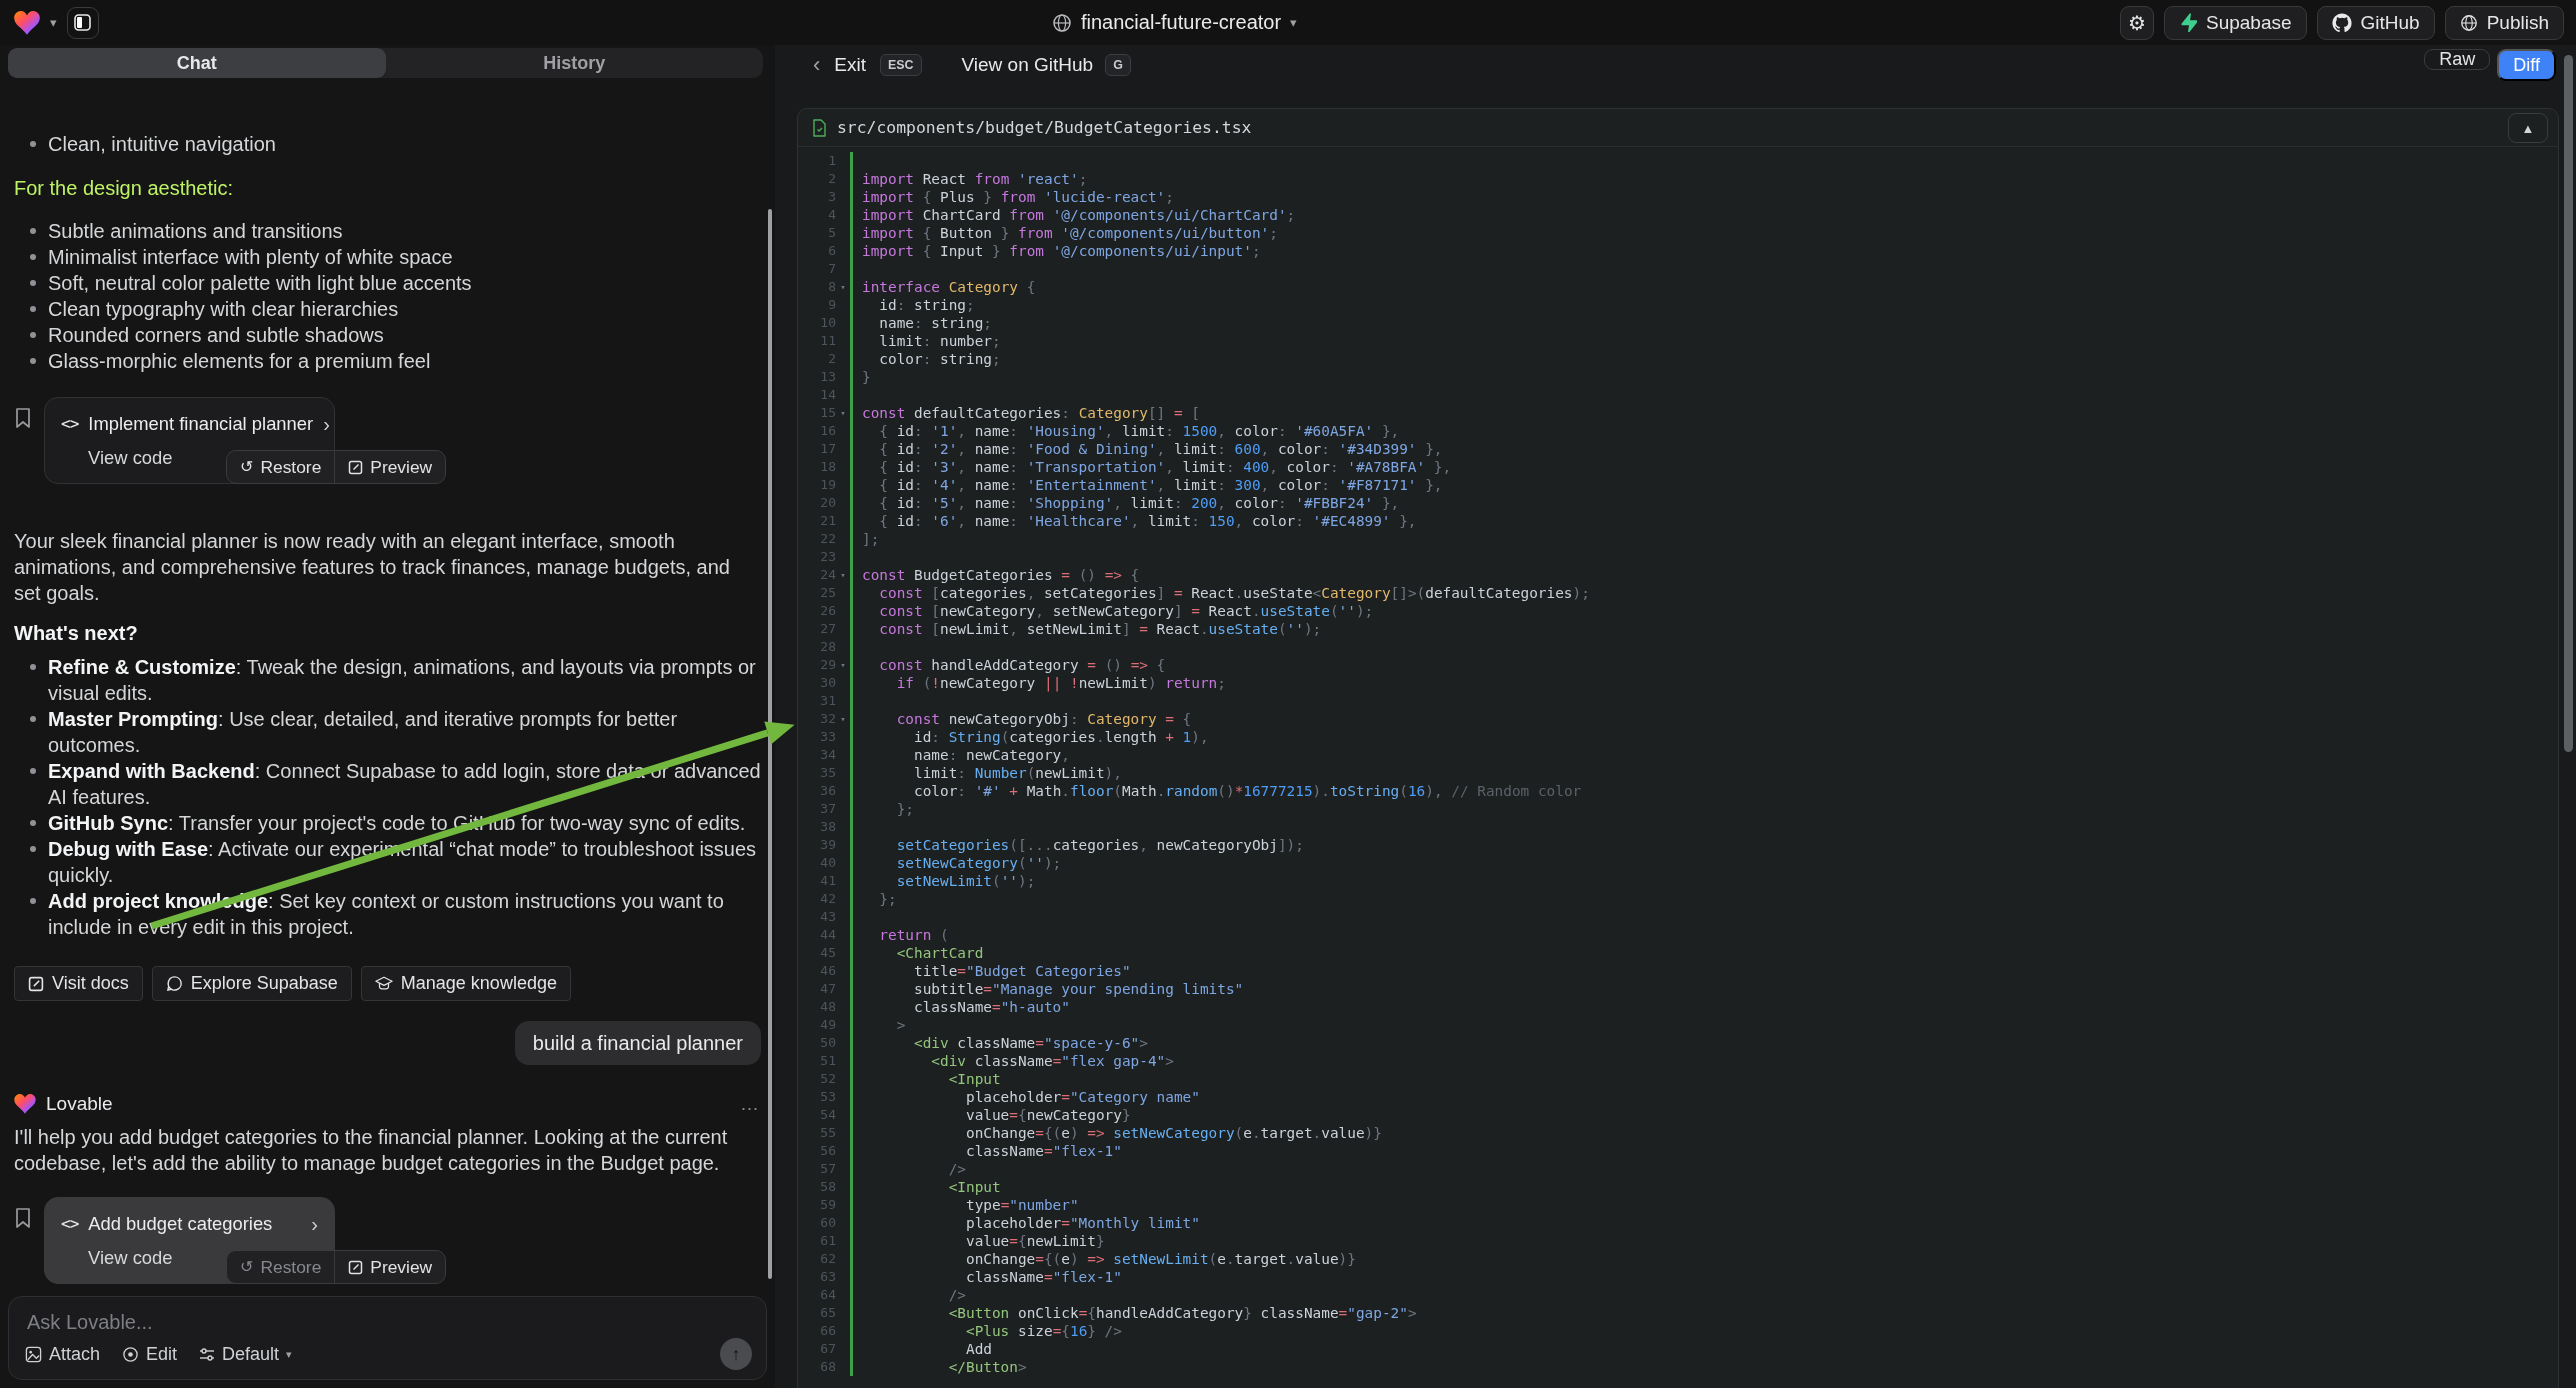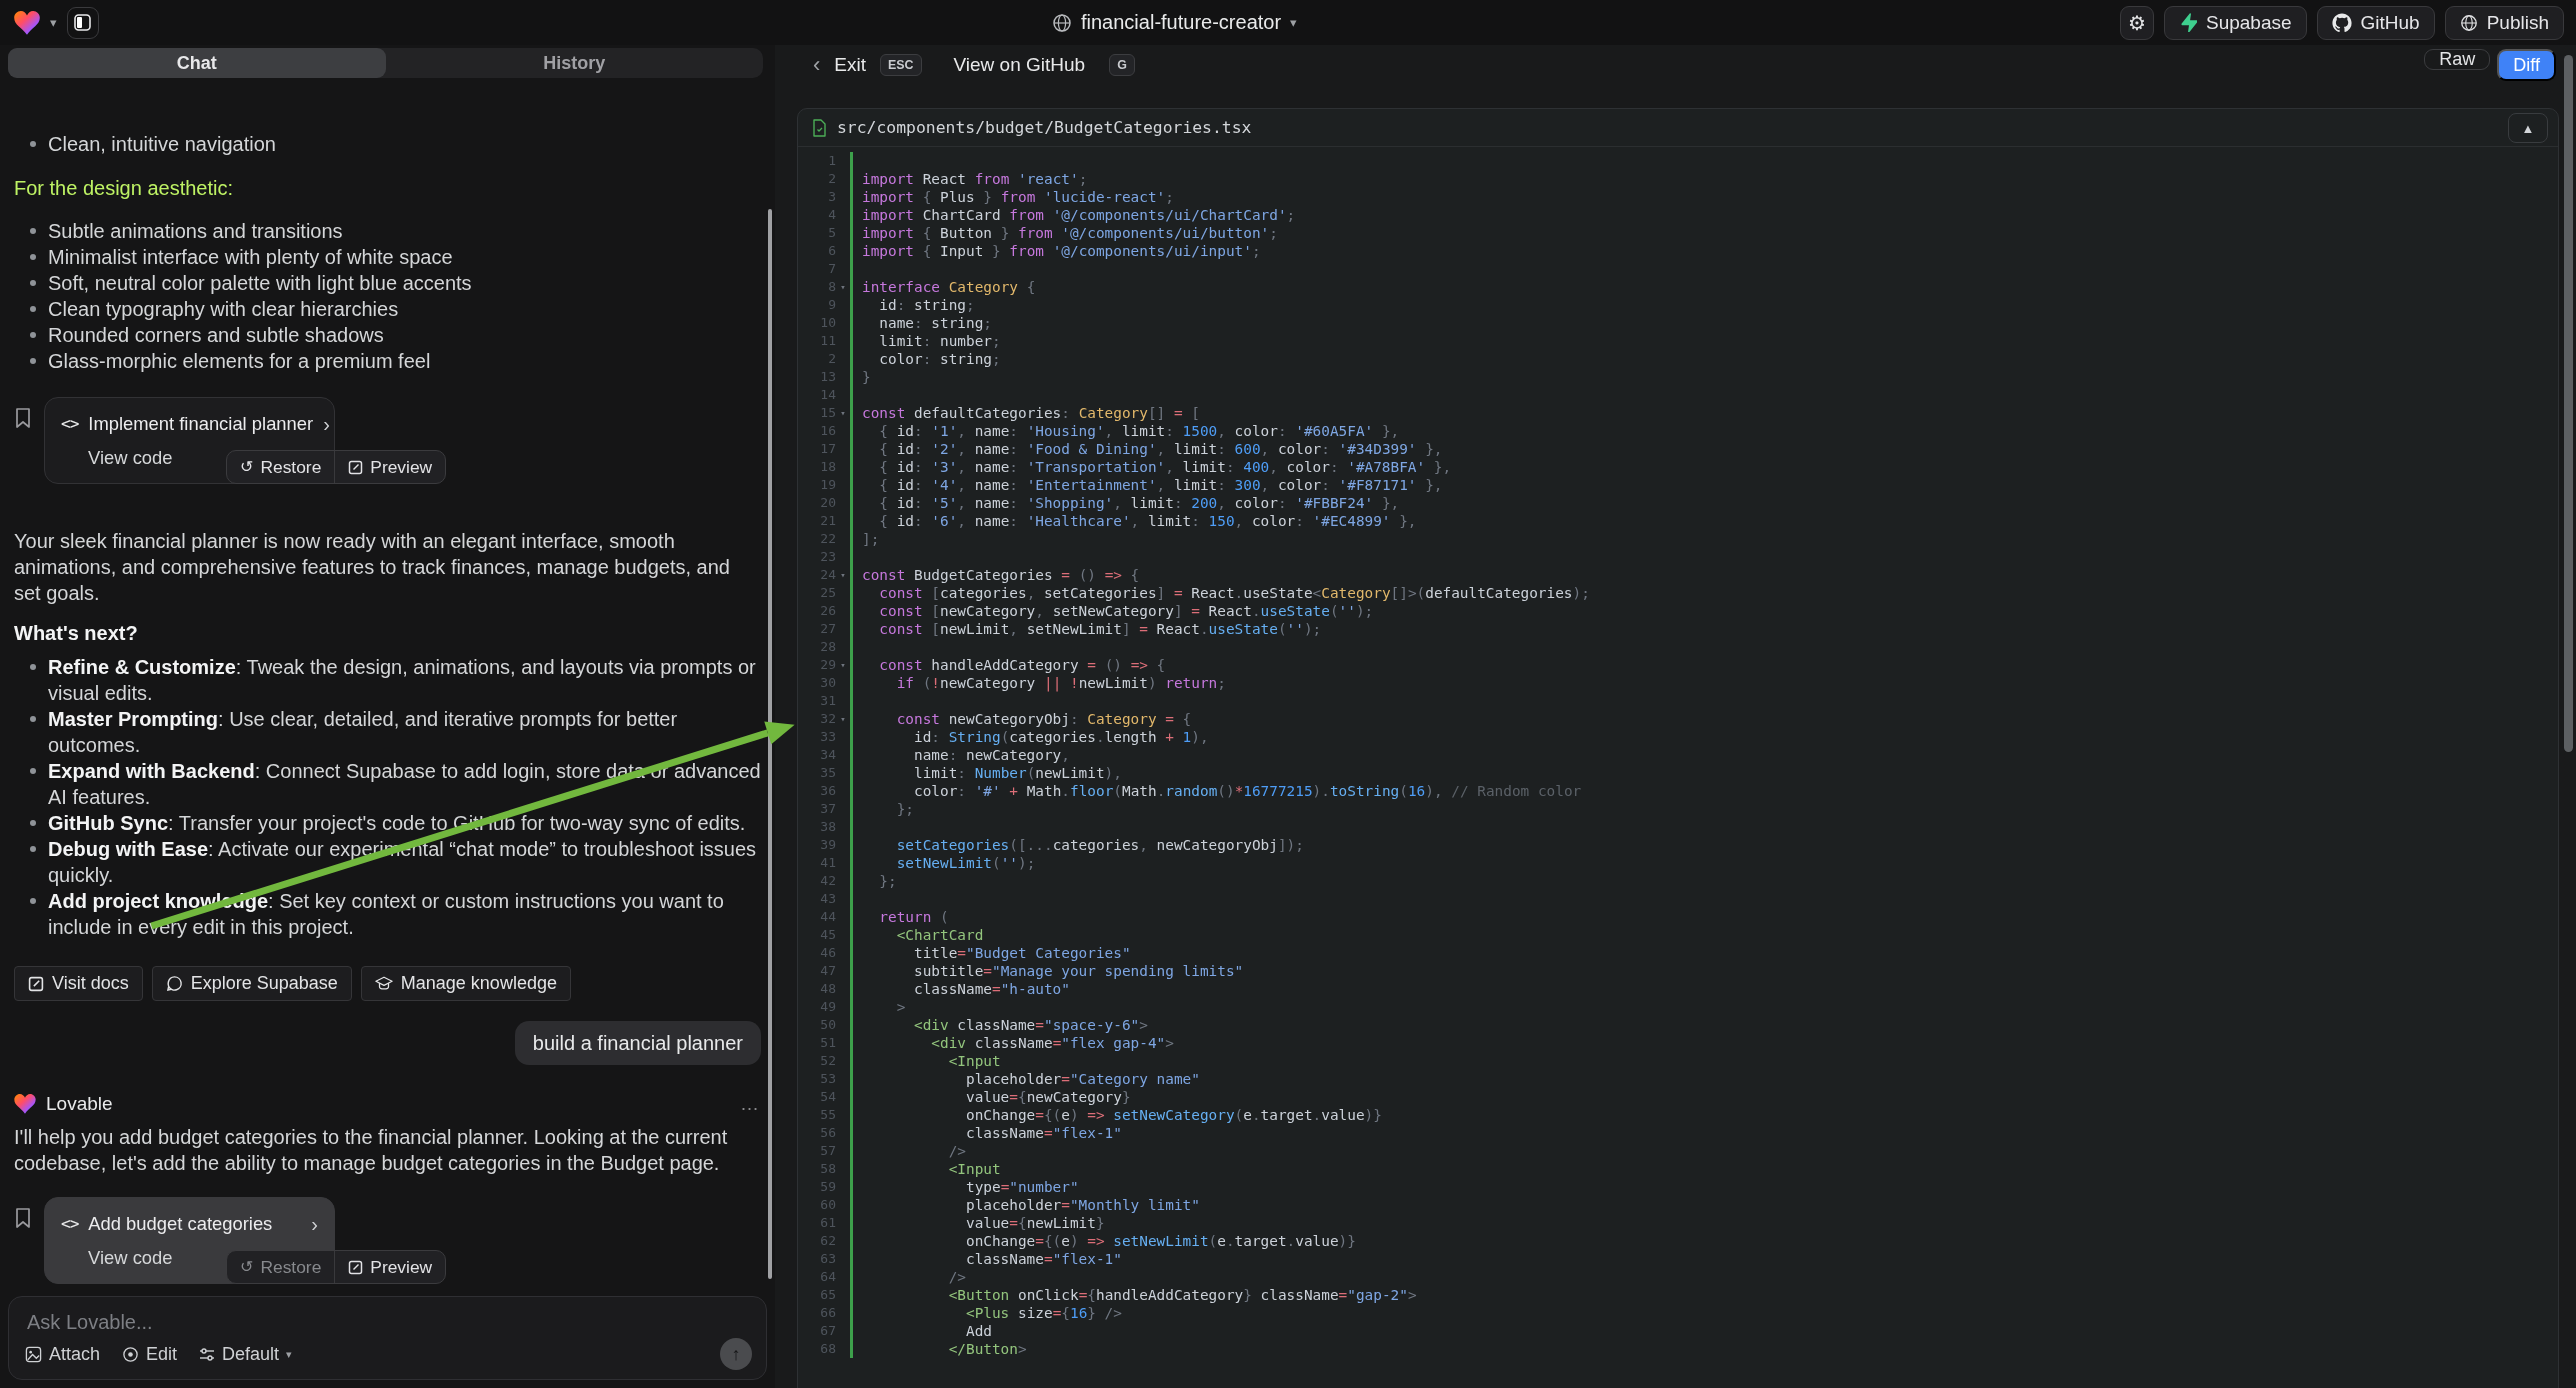--- a/index.html
+++ b/index.html
@@ -72,21 +72,21 @@
   .ask-item .chev { font-size:11px; color:#9da0a4; }
   .send-btn { margin-left:auto; width:32px; height:32px; border-radius:50%; background:#4a4b4e; display:flex;
     align-items:center; justify-content:center; color:#151517; font-size:18px; font-weight:bold; cursor:pointer; }
 
   
   .code-panel { position:absolute; left:775px; top:45px; right:0; bottom:0; background:#191a1b; }
   .cp-header { position:absolute; left:0; top:0; right:0; height:40px; display:flex; align-items:center; padding:0 20px 0 38px; gap:14px; }
   .back-chev { color:#9fa2a6; font-size:22px; }
   .cp-label { font-size:19px; color:#e8e9ea; cursor:pointer; }
   .kbd { font-size:12.4px; color:#c9cbcf; background:#232427; border:1px solid #3c3d40; border-radius:6px; padding:3px 7px; font-weight:bold; }
-  .gh-group { margin-left:18px; display:flex; align-items:flex-start; gap:24px; }
+  .gh-group { margin-left:26px; display:flex; align-items:flex-start; gap:12px; }
   .cp-right { margin-left:auto; display:flex; gap:7px; }
   .raw-btn { height:21px; padding:0 14px; border:1px solid #3b3c3f; border-radius:9px; background:transparent;
     color:#e3e4e6; font-size:18px; display:flex; align-items:center; cursor:pointer; }
   .diff-btn { height:32px; padding:0 14px; border-radius:9px; background:#3f82f7; color:#fff; font-size:18px;
     display:flex; align-items:center; cursor:pointer; }
 
   .code-card { position:absolute; left:22px; top:63px; width:1762px; bottom:-12px; background:#1d2021;
     border:1px solid #2e3134; border-radius:10px; overflow:hidden; }
   .file-header { height:38px; display:flex; align-items:center; gap:10px; padding:0 14px; border-bottom:1px solid #2b2e30; position:relative; }
   .file-path { font-family:"DejaVu Sans Mono", monospace; font-size:16.4px; color:#d2d5d9; }
@@ -586,20 +586,26 @@
           <span class="gbar"></span>
           <span class="ctext"></span>
         </div>
         <div class="cl">
           <span class="ln">39</span>
           <span class="fold"></span>
           <span class="gbar"></span>
           <span class="ctext"><span class="c-pn">    </span><span class="c-fn">setCategories</span><span class="c-pn">([...</span><span class="c-id">categories</span><span class="c-pn">, </span><span class="c-id">newCategoryObj</span><span class="c-pn">]);</span></span>
         </div>
         <div class="cl">
+          <span class="ln">40</span>
+          <span class="fold"></span>
+          <span class="gbar"></span>
+          <span class="ctext"><span class="c-pn">    </span><span class="c-fn">setNewCategory</span><span class="c-pn">(</span><span class="c-str">''</span><span class="c-pn">);</span></span>
+        </div>
+        <div class="cl">
           <span class="ln">41</span>
           <span class="fold"></span>
           <span class="gbar"></span>
           <span class="ctext"><span class="c-pn">    </span><span class="c-fn">setNewLimit</span><span class="c-pn">(</span><span class="c-str">''</span><span class="c-pn">);</span></span>
         </div>
         <div class="cl">
           <span class="ln">42</span>
           <span class="fold"></span>
           <span class="gbar"></span>
           <span class="ctext"><span class="c-pn">  };</span></span>

